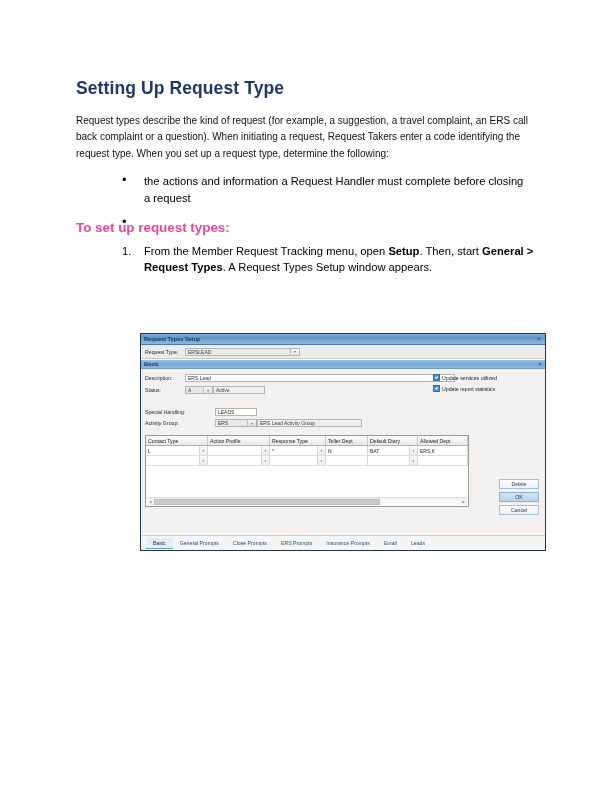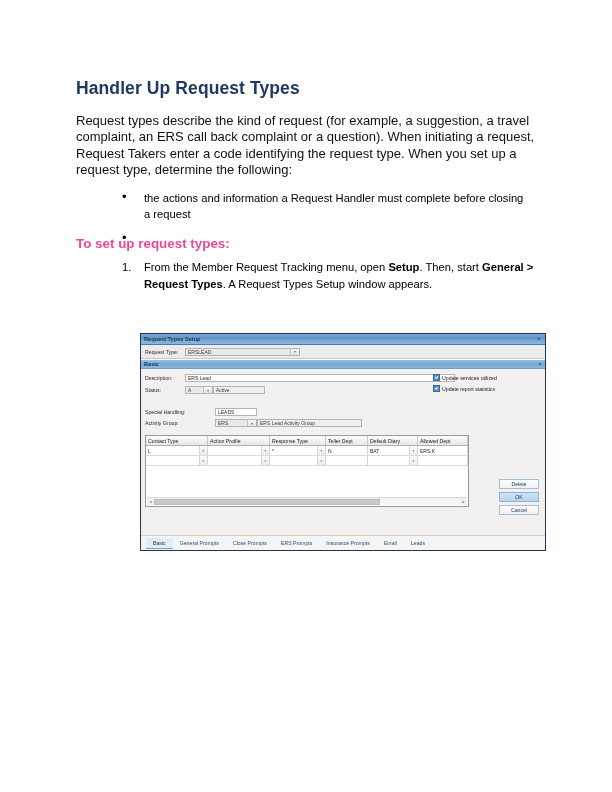--- a/index.html
+++ b/index.html
@@ -22,21 +22,21 @@
     padding: 72px 62px 0 76px;
   }
   h1.doc-title {
     font-size: 17.5px;
     font-weight: bold;
     color: #1f3864;
     margin: 6px 0 14px 0;
     letter-spacing: 0.1px;
   }
   p.body-text {
-    font-size: 13px;
+    font-size: 10px;
     line-height: 16.4px;
     margin: 0 0 11px 0;
     color: #111111;
   }
   ul.bullets {
     margin: 0 0 10px 0;
     padding: 0;
     list-style: none;
   }
   ul.bullets li {
@@ -365,21 +365,21 @@
     color: #10304f;
     background: #e3edf6;
     border-bottom: 1px solid #6d9dc8;
   }
 </style>
 </head>
 <body>
 
 <div class="page">
 
-  <h1 class="doc-title">Handler Up Request Types</h1>
+  <h1 class="doc-title">Setting Up Request Type</h1>
 
   <p class="body-text">Request types describe the kind of request (for example, a suggestion, a travel complaint, an ERS call back complaint or a question).  When initiating a request, Request Takers enter a code identifying the request type.  When you set up a request type, determine the following:</p>
 
   <ul class="bullets">
     <li>
       <span class="bullet-dot">•</span>
       <span>the actions and information a Request Handler must complete before closing a request</span>
     </li>
     <li>
       <span class="bullet-dot">•</span>

